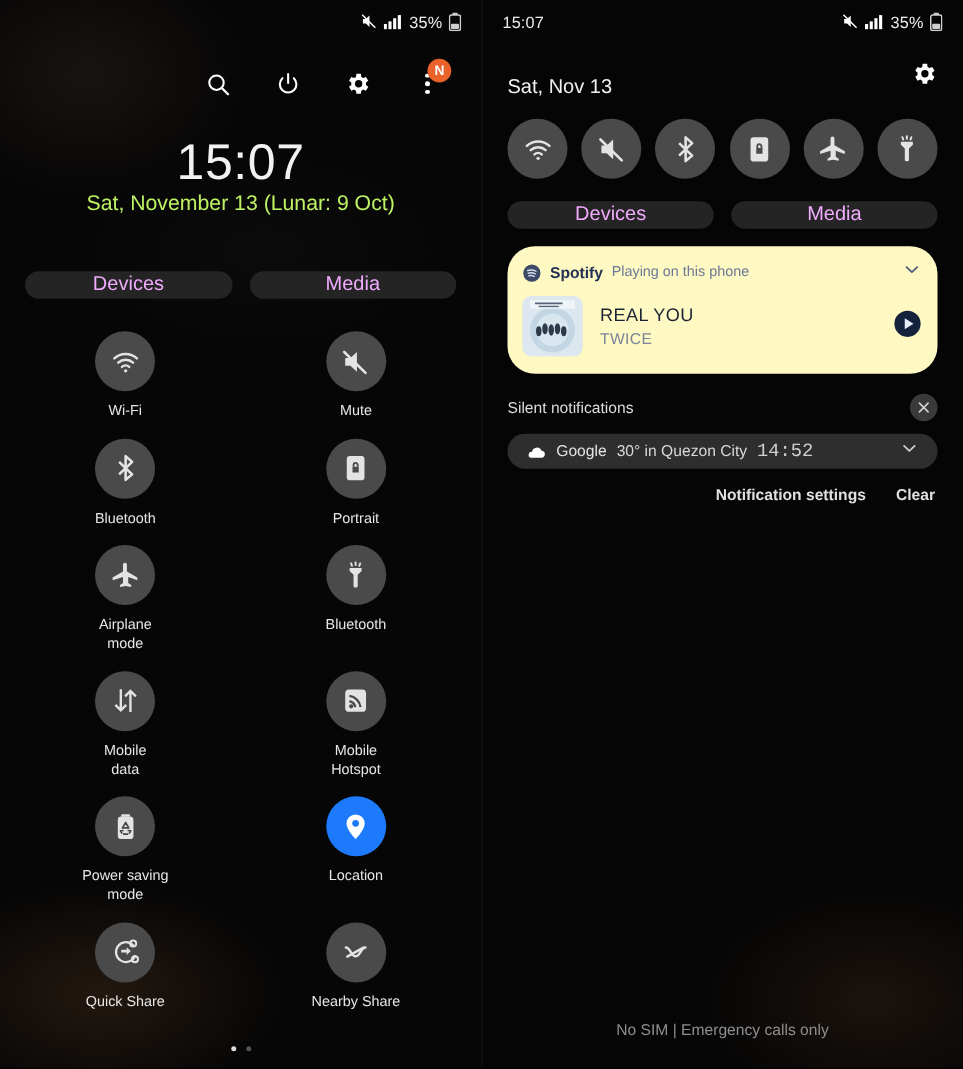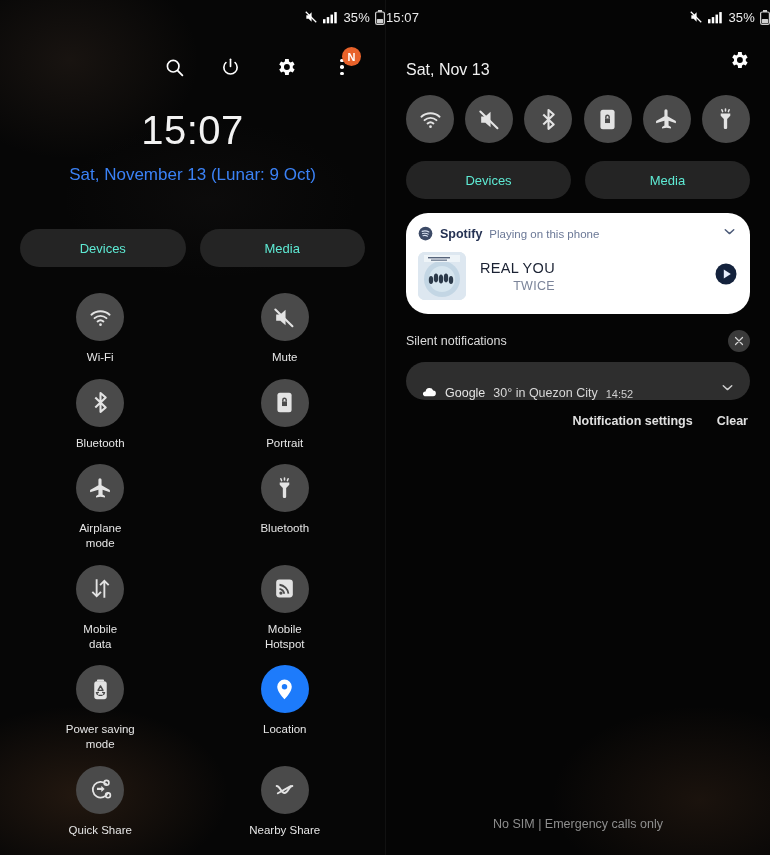--- a/index.html
+++ b/index.html
@@ -19,47 +19,47 @@
   .glow-tl { position:absolute; left:-60px; top:-40px; width:260px; height:200px;
              background:radial-gradient(ellipse at center, rgba(120,90,70,.16), rgba(0,0,0,0) 70%); pointer-events:none; }
   .glow-bl { position:absolute; left:-70px; bottom:-30px; width:300px; height:180px;
              background:radial-gradient(ellipse at center, rgba(150,95,55,.20), rgba(0,0,0,0) 70%); pointer-events:none; }
   .glow-br { position:absolute; right:-80px; bottom:-40px; width:300px; height:190px;
              background:radial-gradient(ellipse at center, rgba(140,90,55,.16), rgba(0,0,0,0) 70%); pointer-events:none; }
   .glow-mid{ position:absolute; left:60px; top:120px; width:300px; height:160px;
              background:radial-gradient(ellipse at center, rgba(90,80,80,.07), rgba(0,0,0,0) 70%); pointer-events:none; }
 
   
-  .statusbar { height:34px; display:flex; align-items:center; padding:0 0; position:relative; z-index:3; }
+  .statusbar { height:34px; display:flex; align-items:center; padding:0 16px; position:relative; z-index:3; }
   .sb-left { font-size:13px; color:#e9e9e9; letter-spacing:.1px; }
   .sb-right { margin-left:auto; display:flex; align-items:center; gap:5px; }
   .sb-pct { font-size:13px; color:#eee; letter-spacing:.2px; }
   .ico { display:inline-block; line-height:0; }
 
   
   .action-row { display:flex; justify-content:flex-end; align-items:center; gap:26px;
                 padding:18px 28px 0 0; position:relative; z-index:3; }
   .action-btn { width:30px; height:30px; display:flex; align-items:center; justify-content:center;
                 position:relative; cursor:pointer; }
   .dots3 { display:flex; flex-direction:column; gap:3px; align-items:center; }
   .dots3 i { width:3.5px; height:3.5px; border-radius:50%; background:#fff; display:block; }
   .ndot { position:absolute; top:-5px; right:-4px; width:19px; height:19px; border-radius:50%;
           background:#e8622a; color:#fff; font-size:11px; font-weight:bold;
           display:flex; align-items:center; justify-content:center; }
 
   
   .clock-wrap { text-align:center; margin-top:26px; position:relative; z-index:3; }
   .clock-time { font-size:40px; color:#f2f2f2; font-weight:300; letter-spacing:.5px; }
-  .clock-date { font-size:17px; color:#3b82f6; margin-top:12px; font-weight:400; }
+  .clock-date { font-size:17px; color:#bef264; font-weight:400; }
 
   
   .pill-row { display:flex; gap:14px; padding:0 20px; margin-top:44px; position:relative; z-index:3; }
-  .pill { flex:1; height:38px; border-radius:19px; background:#242424;
+  .pill { flex:1; height:22px; border-radius:19px; background:#242424;
           display:flex; align-items:center; justify-content:center;
-          font-size:13px; color:#5eead4; cursor:pointer; }
+          font-size:16px; color:#f0abfc; cursor:pointer; }
 
   
   .tgrid { display:grid; grid-template-columns:repeat(2,1fr); margin-top:26px; row-gap:14px; padding:0 8px;
            position:relative; z-index:3; }
   .tile { display:flex; flex-direction:column; align-items:center; cursor:pointer; }
   .circle { width:48px; height:48px; border-radius:50%; background:#4a4a4a;
             display:flex; align-items:center; justify-content:center; }
   .circle.on { background:#1d7bfb; }
   .tlabel { margin-top:9px; font-size:11.5px; color:#e6e6e6; text-align:center; line-height:1.28; width:86px; }
 
@@ -84,45 +84,45 @@
   .r-date { font-size:16px; color:#f0f0f0;margin-top:17px; }
   .r-gear { margin-left:auto; cursor:pointer; }
 
   .r-toggles { display:flex; justify-content:space-between; padding:16px 20px 0 20px; position:relative; z-index:3; }
   .r-circle { width:48px; height:48px; border-radius:50%; background:#4a4a4a;
               display:flex; align-items:center; justify-content:center; cursor:pointer; }
 
   .r-pills { display:flex; gap:14px; padding:0 20px; margin-top:18px; position:relative; z-index:3; }
 
   
-  .media-card { margin:14px 20px 0 20px; background:#ffffff; border-radius:22px; padding:10px 12px 14px 12px;
-                position:relative; z-index:3;text-align:right; }
+  .media-card { margin:14px 20px 0 20px; background:#fef9c3; border-radius:22px; padding:10px 12px 14px 12px;
+                position:relative; z-index:3; }
   .mc-head { display:flex; align-items:center; gap:7px; }
   .mc-app { font-size:12.5px; color:#243152; font-weight:bold; }
   .mc-sub { font-size:11.5px; color:#5a6party; }
   .mc-sub { font-size:11.5px; color:#6b7896; }
   .mc-chev { margin-left:auto; cursor:pointer; }
   .mc-body { display:flex; align-items:center; gap:14px; margin-top:8px; }
   .albumart { width:48px; height:48px; border-radius:7px; overflow:hidden; flex:none;
               background:#d5e1ec; position:relative; }
   .mc-title { font-size:14.5px; color:#1b2233; letter-spacing:.3px; }
   .mc-artist { font-size:12.5px; color:#7b8499; margin-top:3px; letter-spacing:.3px; }
   .mc-play { margin-left:auto; cursor:pointer; }
 
   
   .silent-row { display:flex; align-items:center; padding:0 20px; margin-top:16px; position:relative; z-index:3; }
   .silent-label { font-size:12.5px; color:#dcdcdc; }
   .close-btn { margin-left:auto; width:22px; height:22px; border-radius:50%; background:#3a3a3a;
                display:flex; align-items:center; justify-content:center; cursor:pointer; }
 
-  .notif { margin:10px 20px 0 20px; background:#2e2e2e; border-radius:22px; height:38px;
-           display:flex; align-items:flex-end; padding:0 14px; gap:8px; position:relative; z-index:3; cursor:pointer; }
+  .notif { margin:10px 20px 0 20px; background:#2e2e2e; border-radius:22px; height:28px;
+           display:flex; align-items:center; padding:0 14px; gap:8px; position:relative; z-index:3; cursor:pointer; }
   .nf-app { font-size:12.5px; color:#e4e4e4; }
   .nf-text { font-size:12.5px; color:#d8d8d8; }
-  .nf-time { font-size:11px; color:#cfcfcf; }
+  .nf-time { font-size:15px; color:#cfcfcf;font-family:Liberation Mono, monospace; }
   .nf-chev { margin-left:auto; }
 
   .notif-actions { display:flex; justify-content:flex-end; gap:24px; padding:0 22px; margin-top:14px;
                    position:relative; z-index:3; }
   .na { font-size:12.5px; color:#e0e0e0; font-weight:bold; cursor:pointer; }
 
   .nosim { position:absolute; bottom:24px; left:0; right:0; text-align:center;
            font-size:12.5px; color:#8e8e8e; z-index:3; }
 </style>
 </head>

